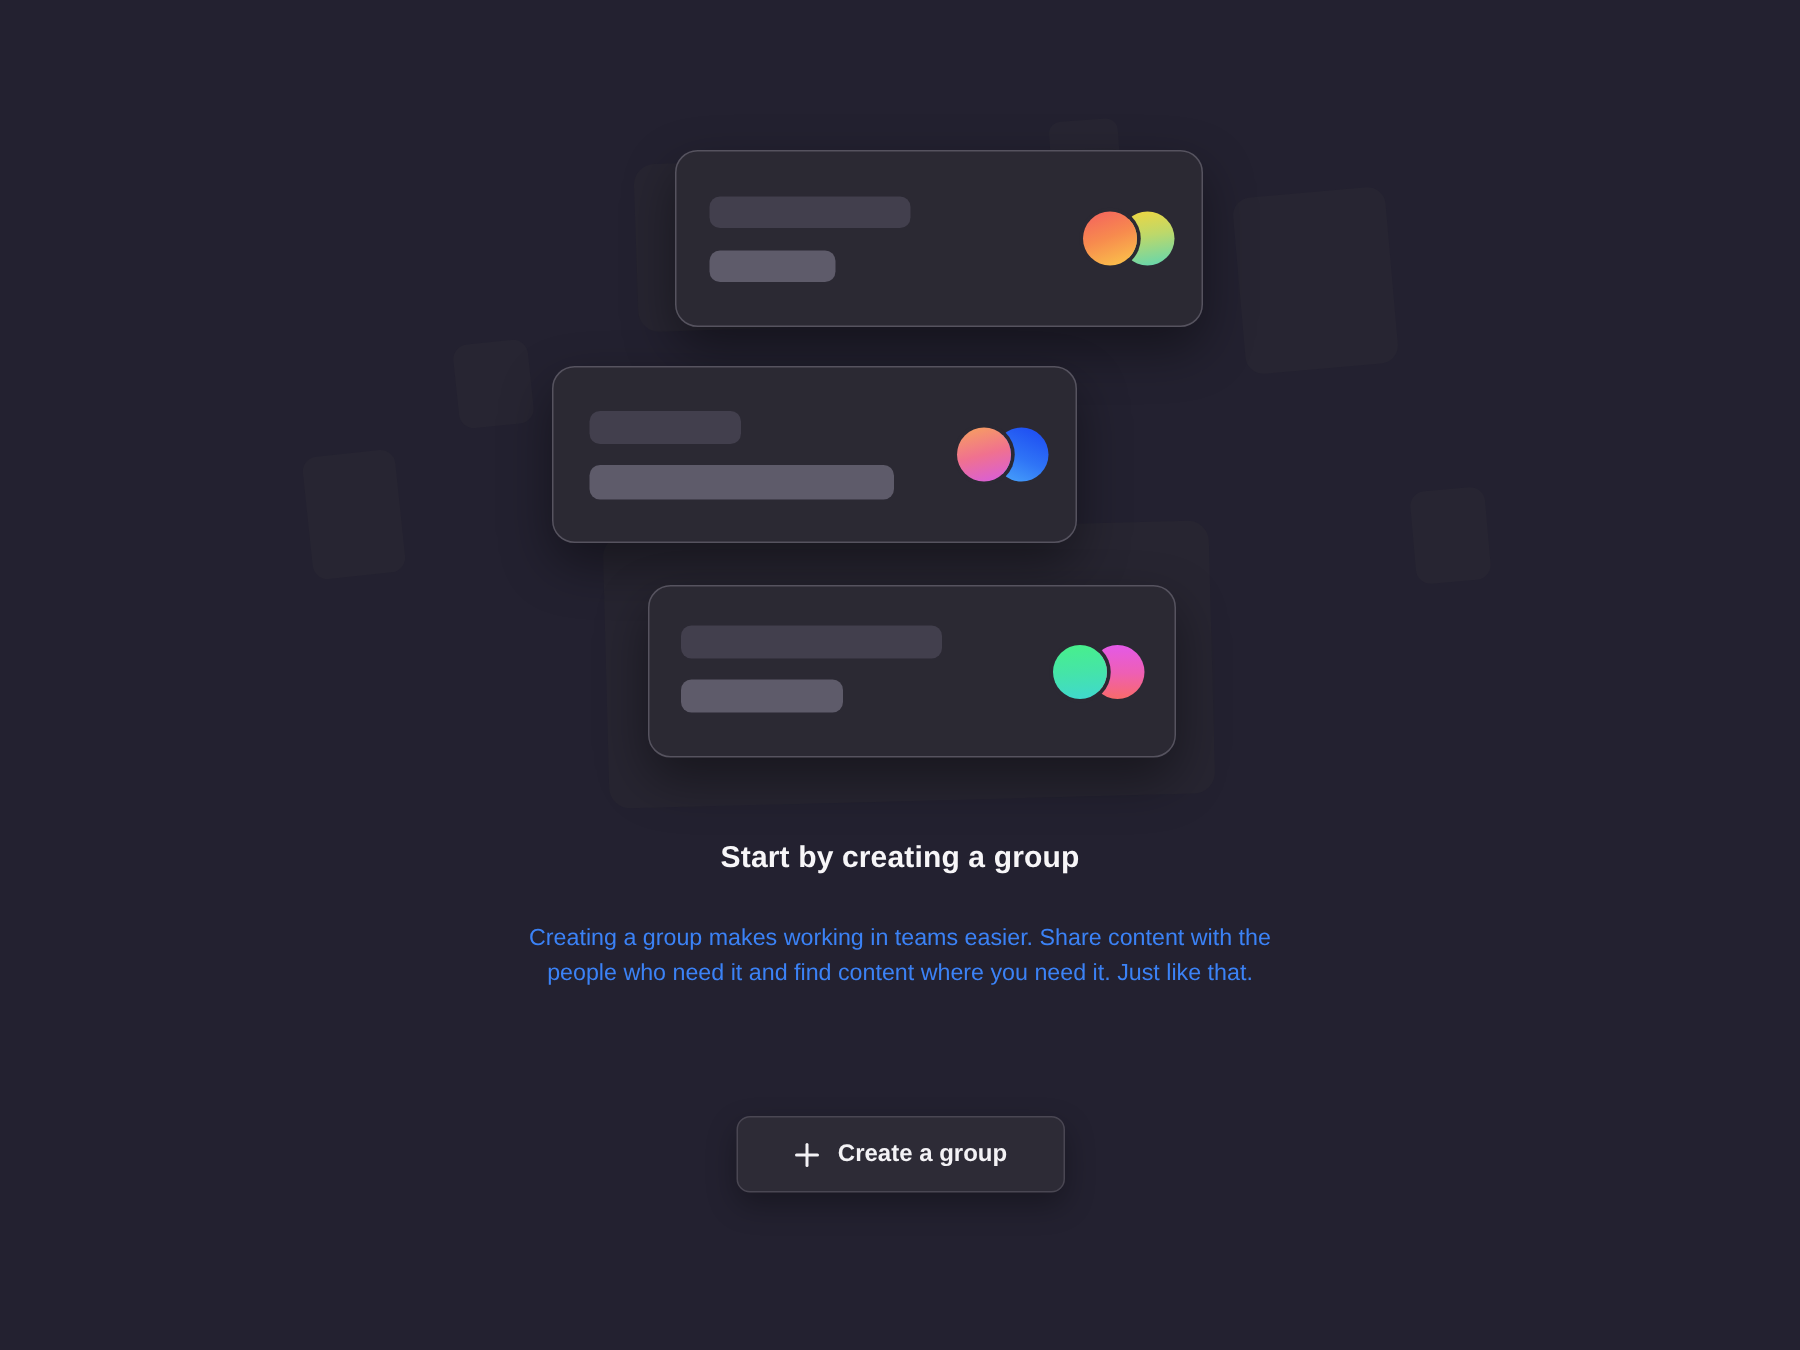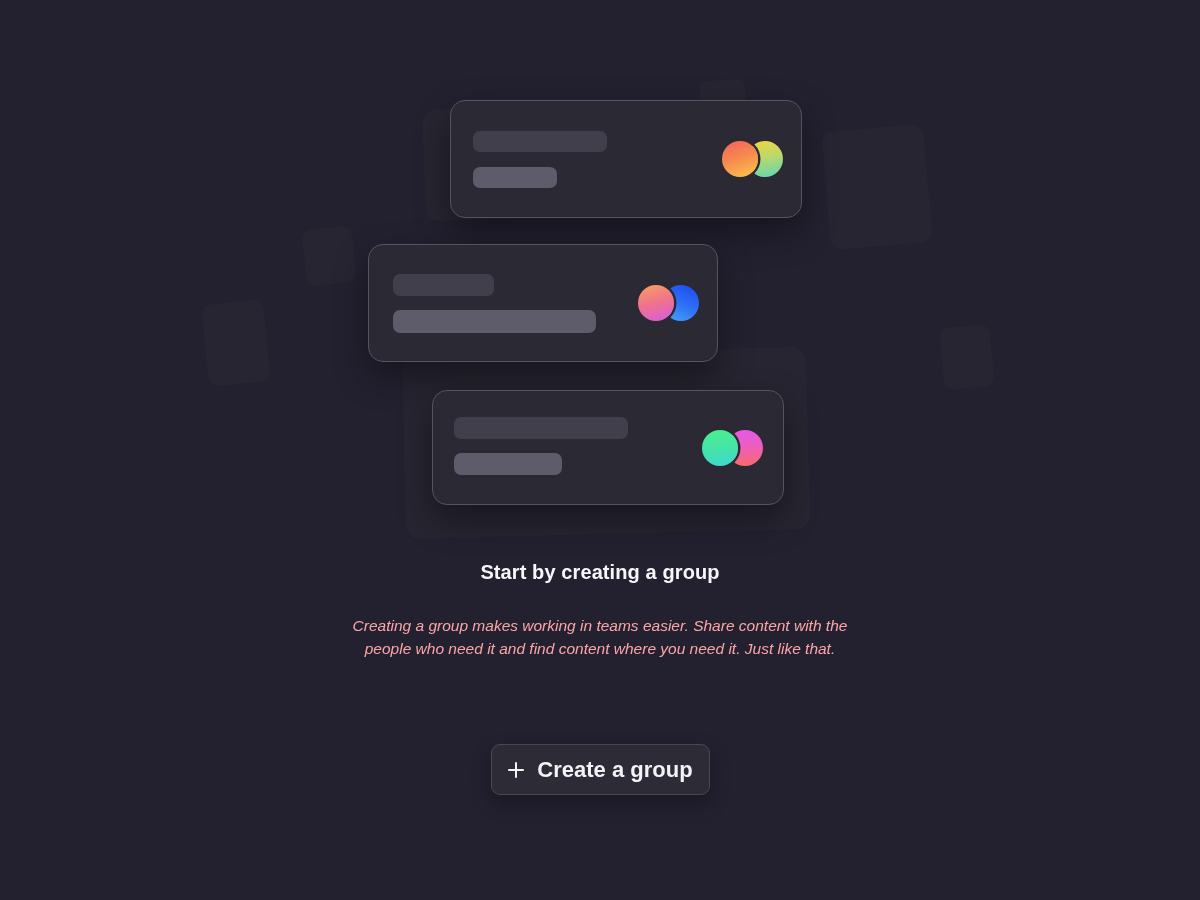--- a/index.html
+++ b/index.html
@@ -111,36 +111,35 @@
   }
   .subtext {
     position: absolute;
     left: 50%;
     transform: translateX(-50%);
     top: 615px;
     width: 530px;
     text-align: center;
     font-size: 15.5px;
     line-height: 22.5px;
-    color: #fca5a5;
-    font-style: italic;
+    color: #3b82f6;
   }
 
   
   .cta {
     position: absolute;
     left: 491px;
     top: 744px;
     width: 219px;
     height: 51px;
     background: #2d2b36;
     border: 1.3px solid #4a4753;
     border-radius: 9px;
     color: #f3f2f5;
-    font-size: 22px;
+    font-size: 16px;
     font-weight: bold;
     font-family: "Liberation Sans", sans-serif;
     display: flex;
     align-items: center;
     justify-content: center;
     gap: 13px;
     cursor: pointer;
     box-shadow: 0 8px 20px rgba(0,0,0,0.30);
     padding: 0;
   }

